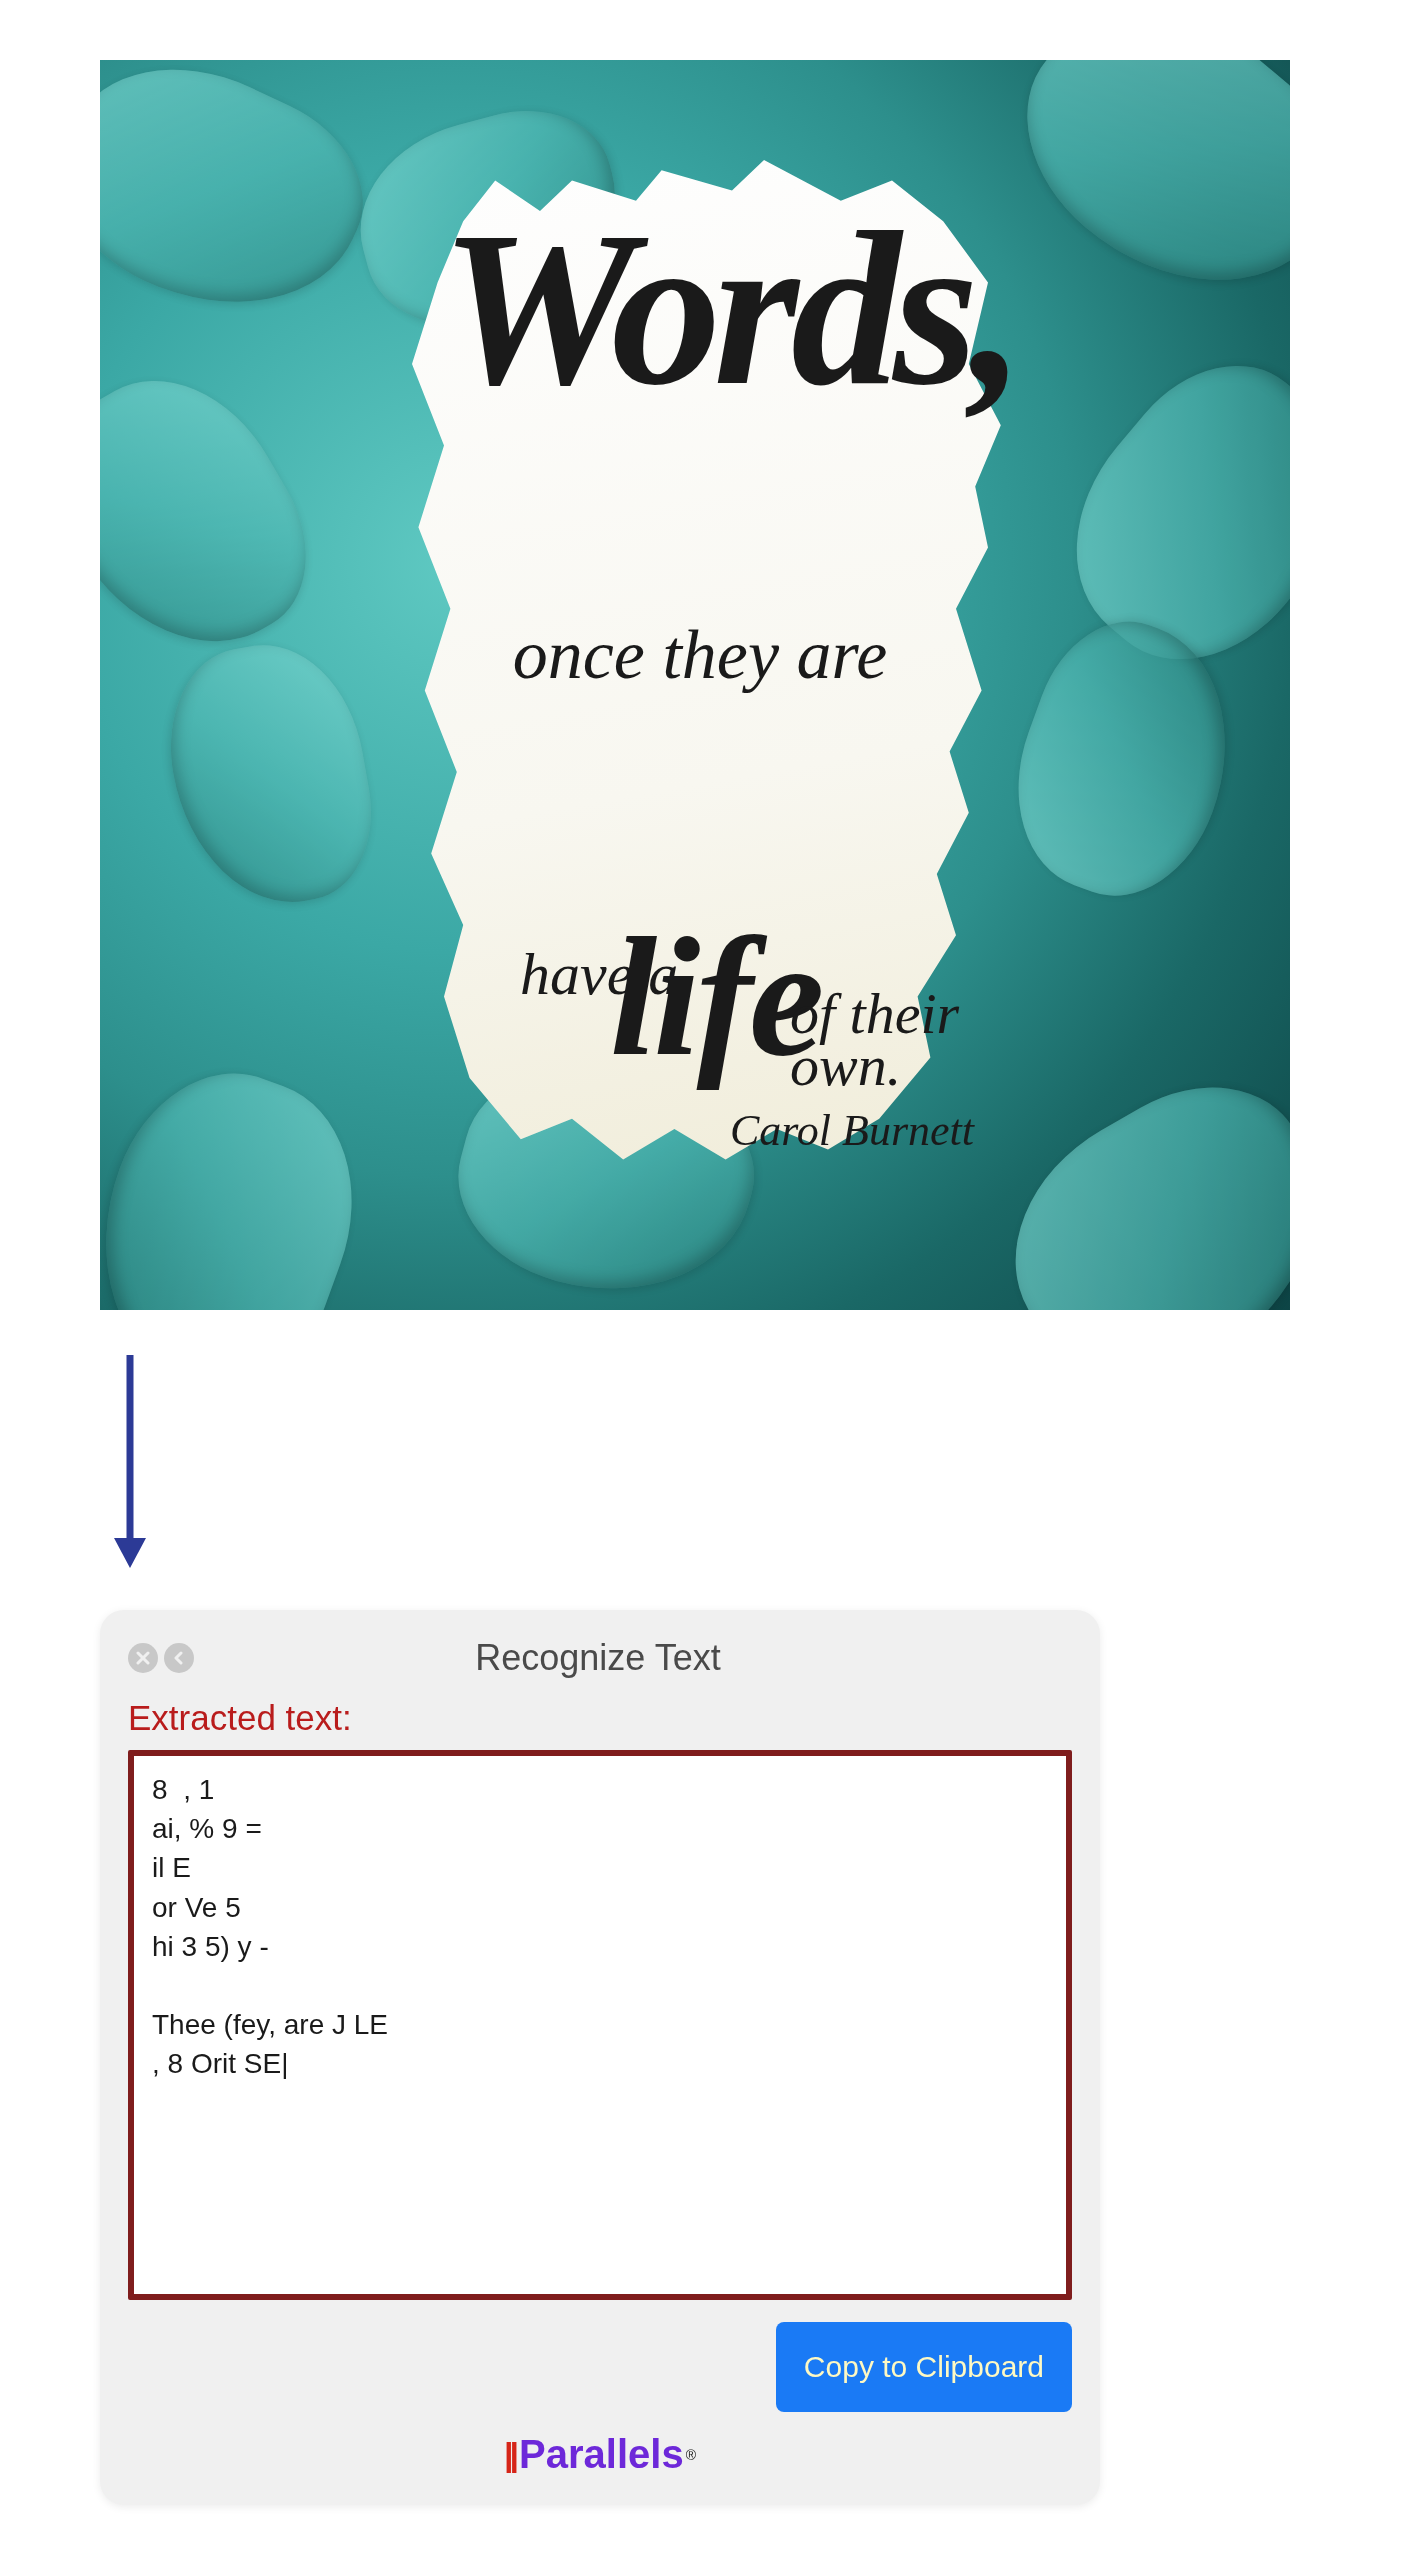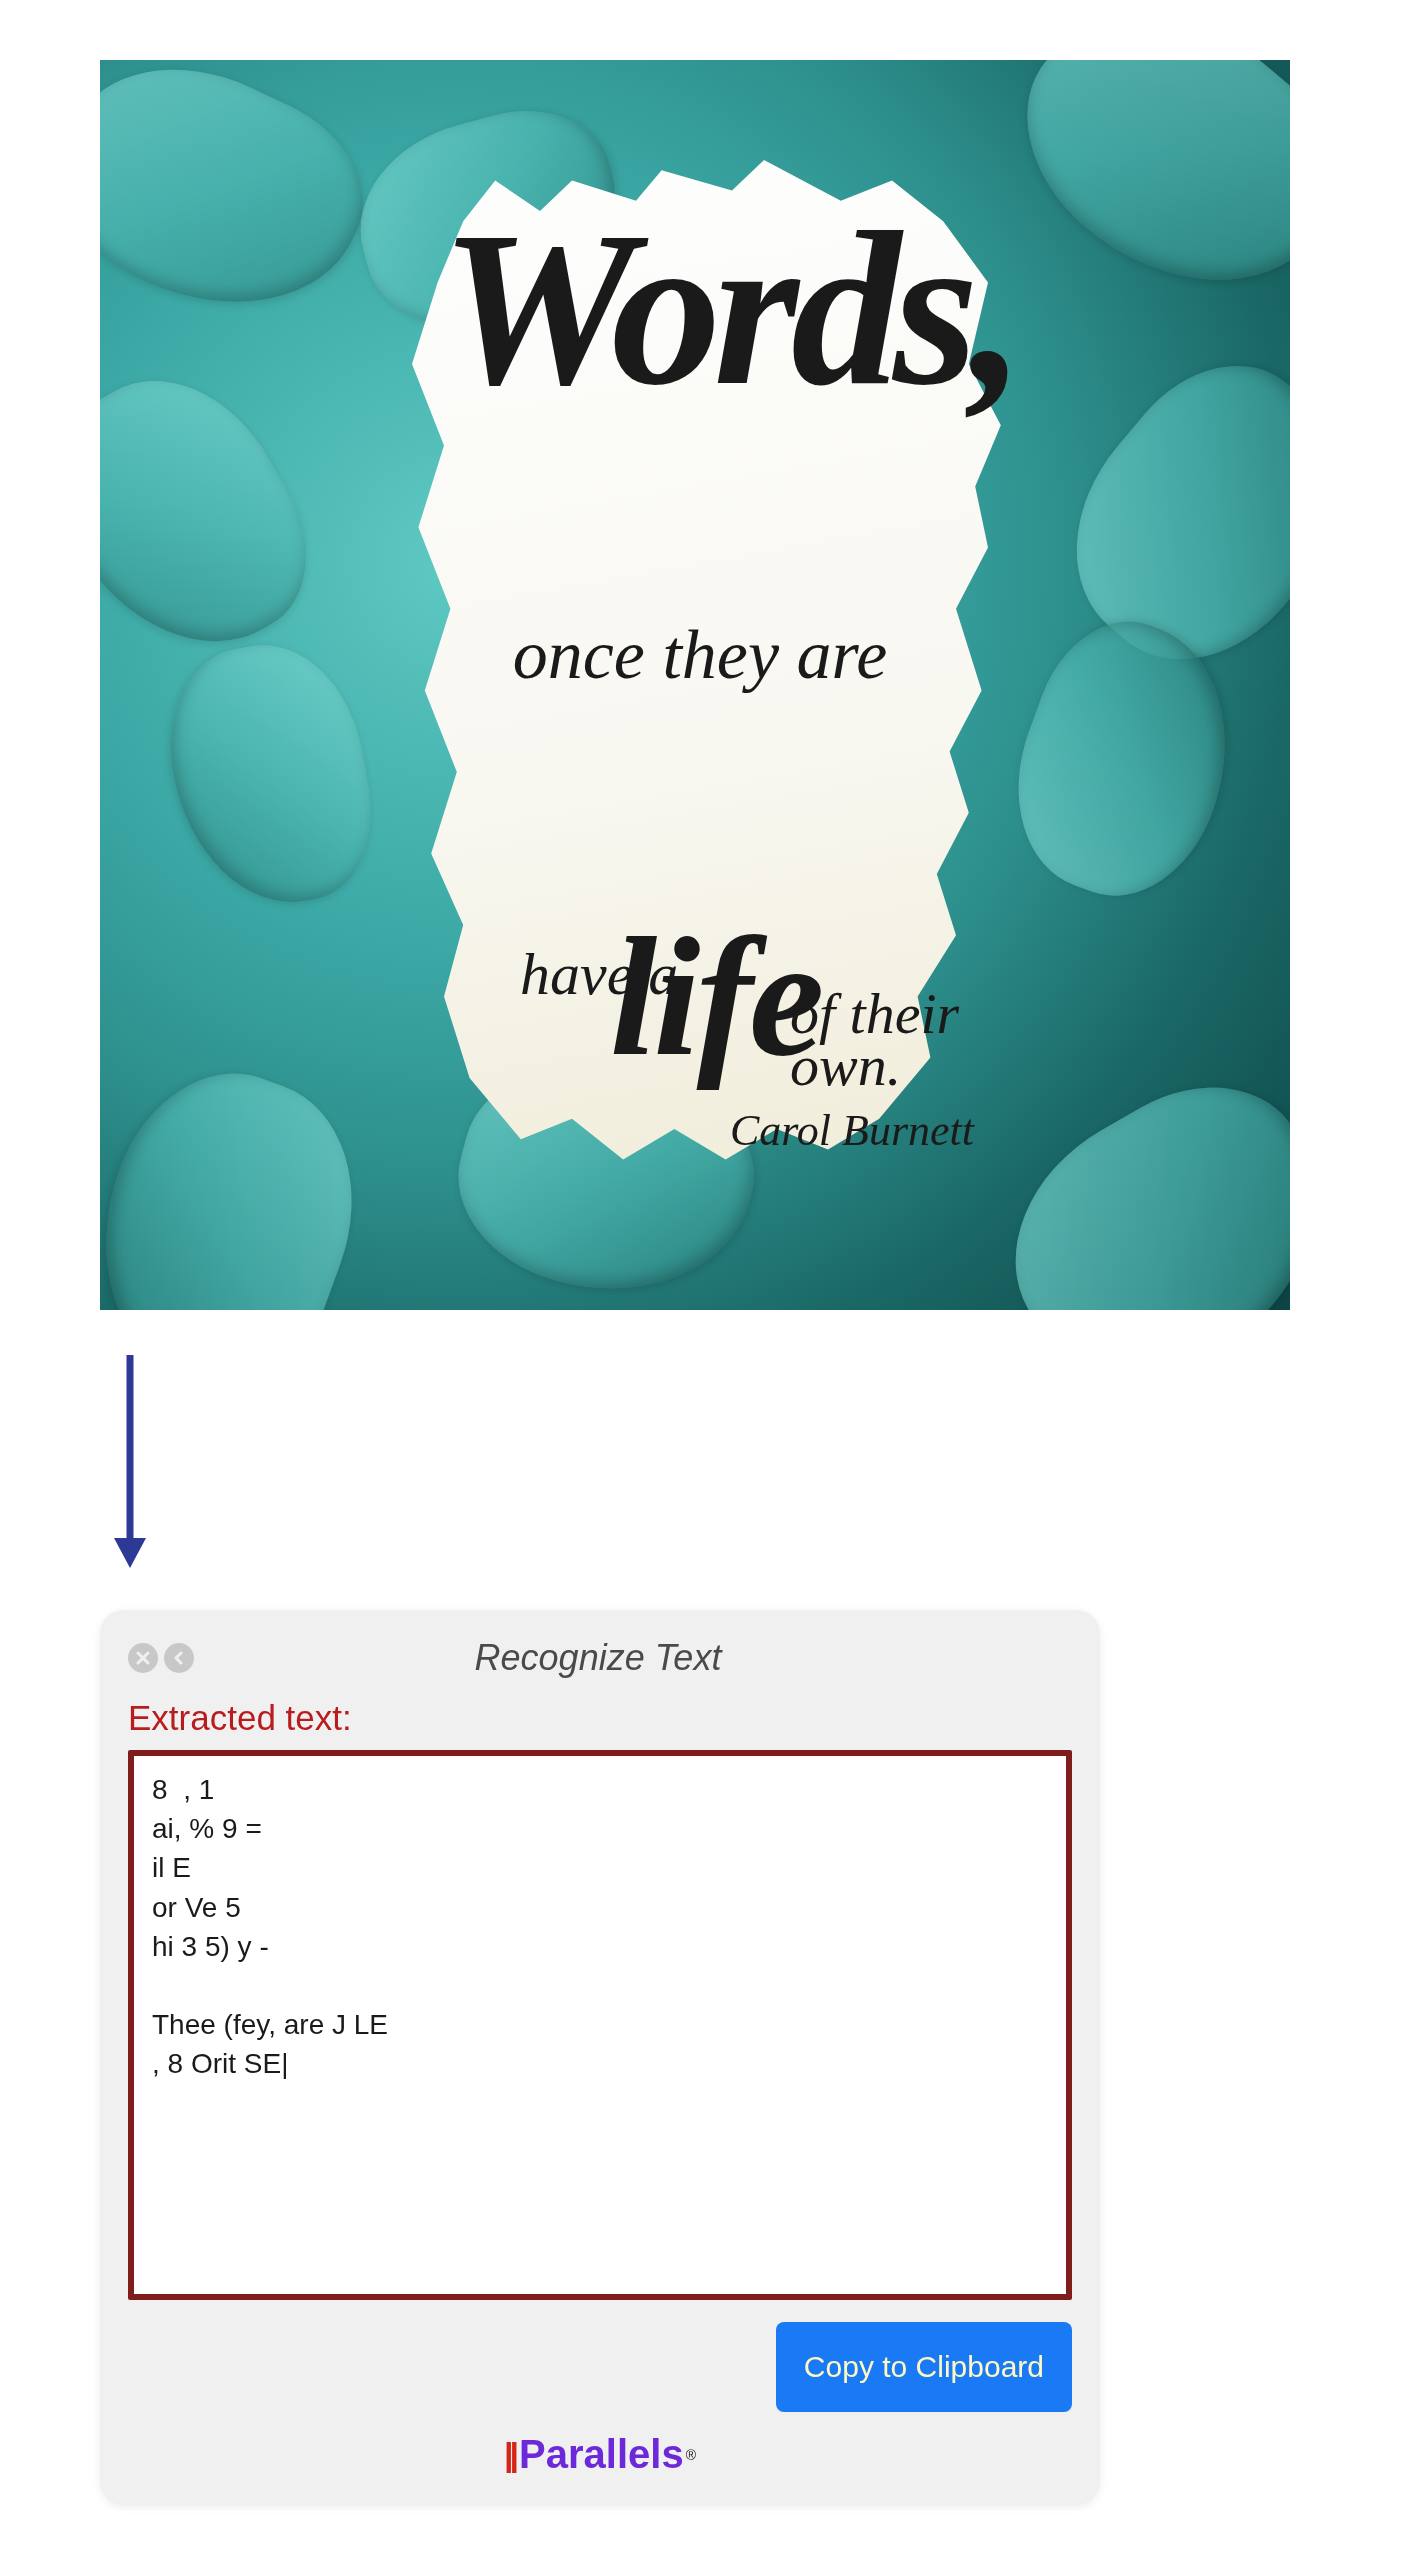--- a/index.html
+++ b/index.html
@@ -96,21 +96,20 @@
       border-radius: 24px;
       padding: 24px 28px 28px 28px;
       box-shadow: 0 2px 8px rgba(0,0,0,0.08);
       position: relative;
     }
     .dialog-header {
       display: flex;
       align-items: center;
       height: 48px;
       margin-bottom: 16px;
-      font-style: italic;
     }
     .dialog-icons {
       display: flex;
       gap: 6px;
       align-items: center;
     }
     .dialog-icon-btn {
       width: 30px;
       height: 30px;
       border-radius: 50%;

